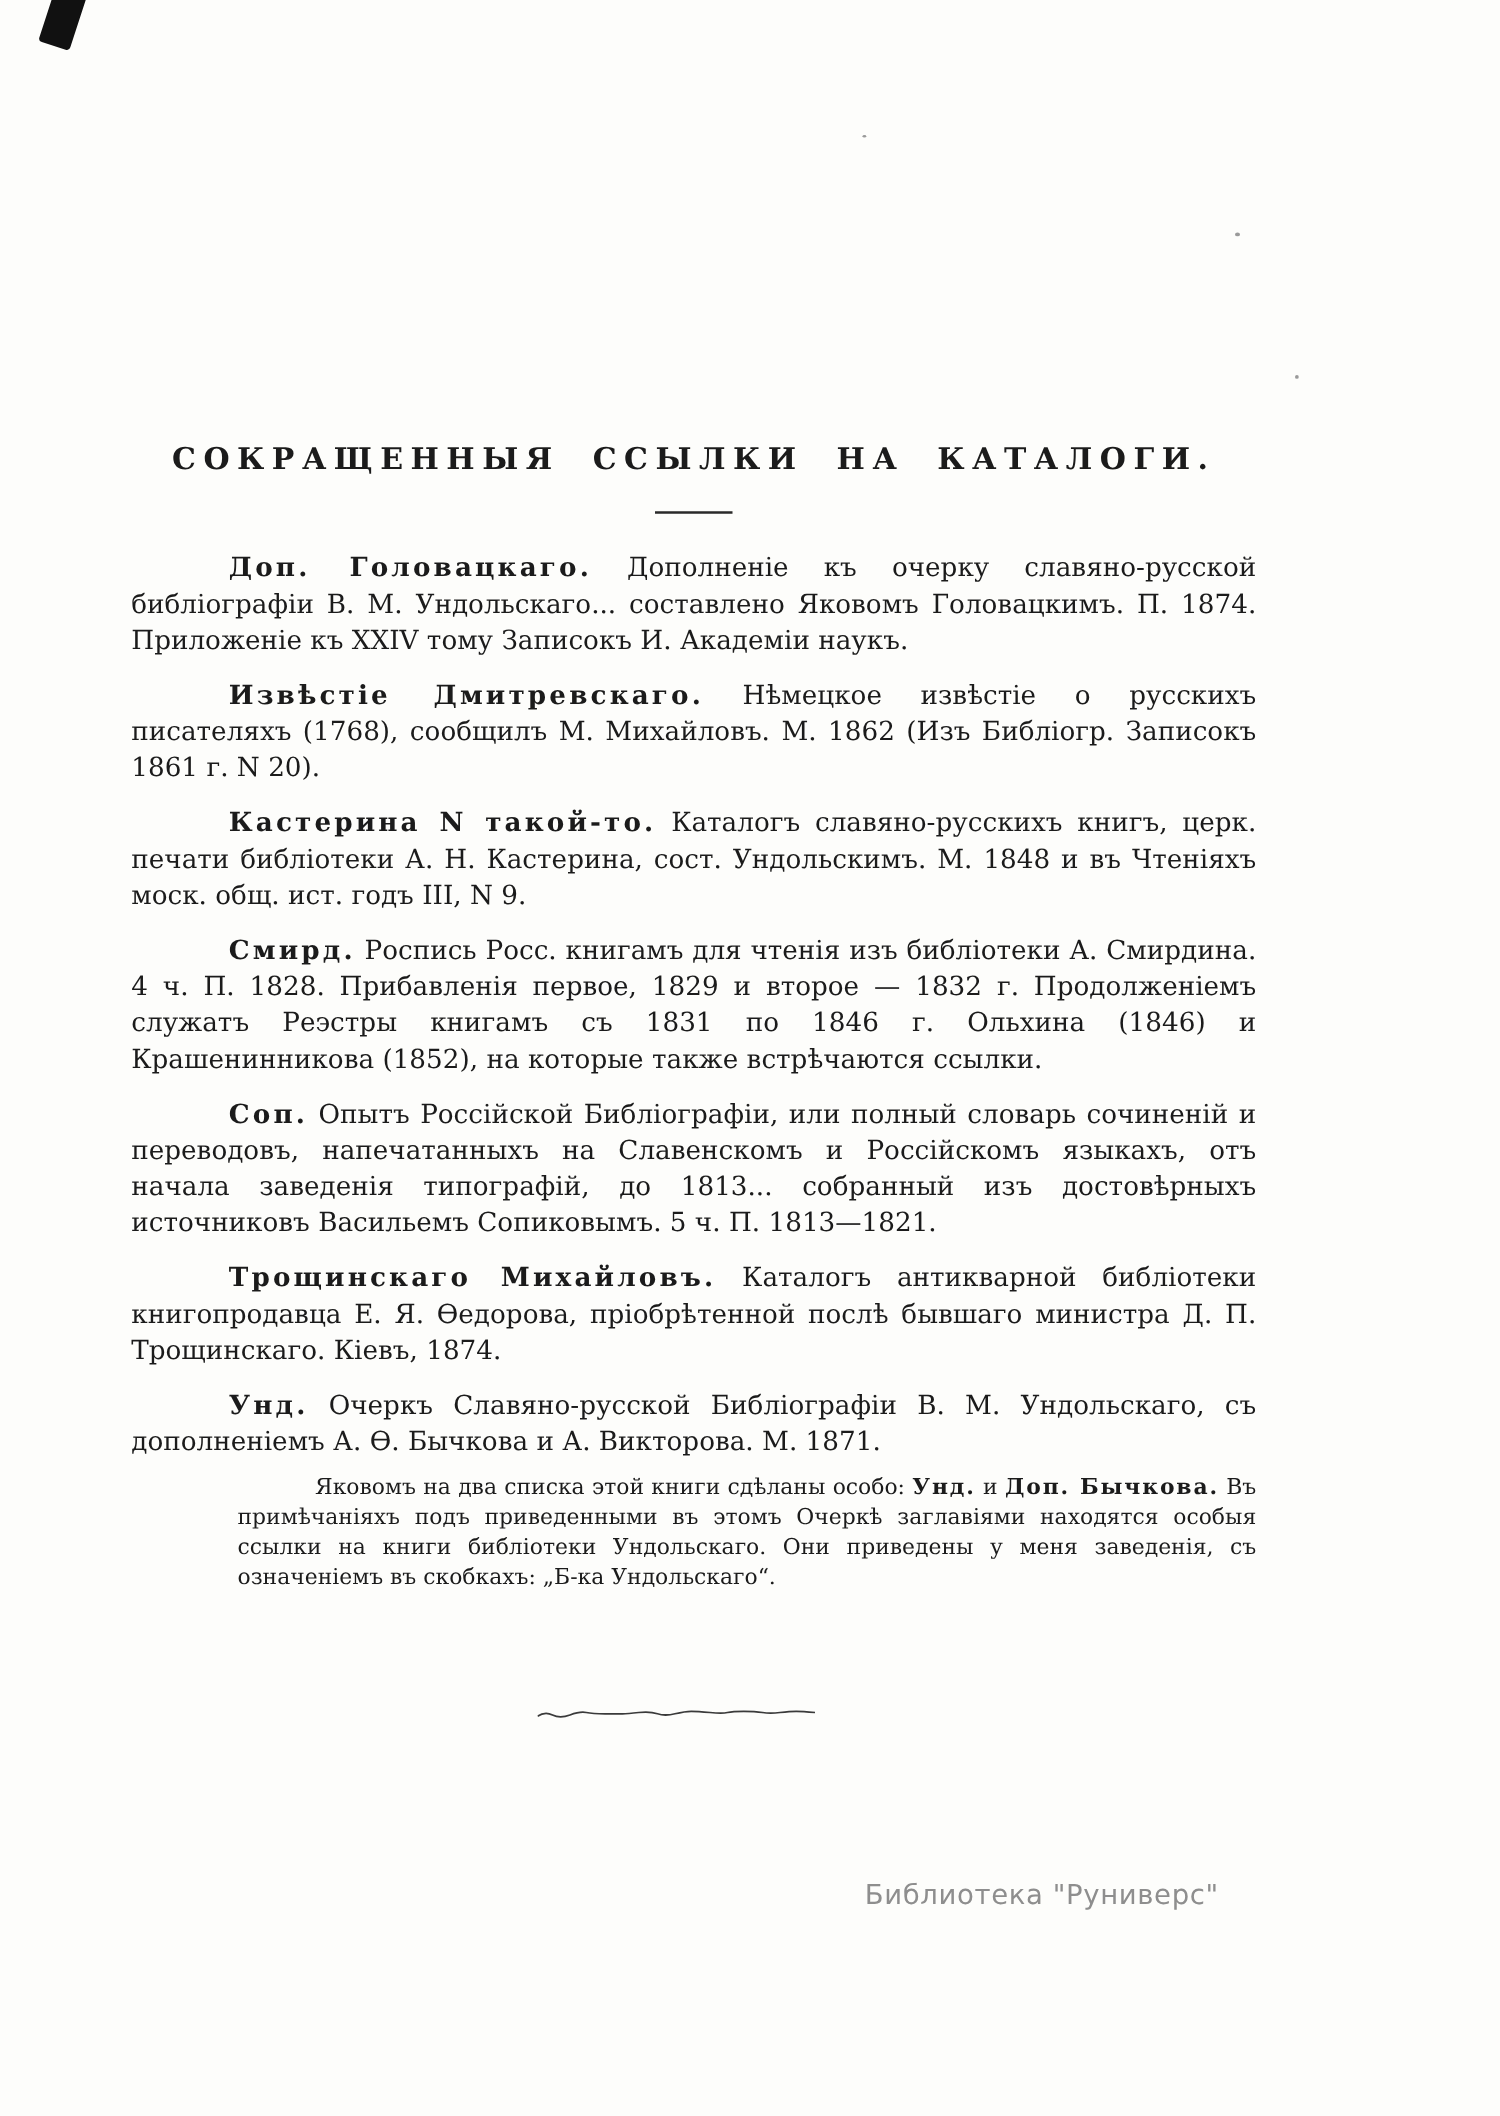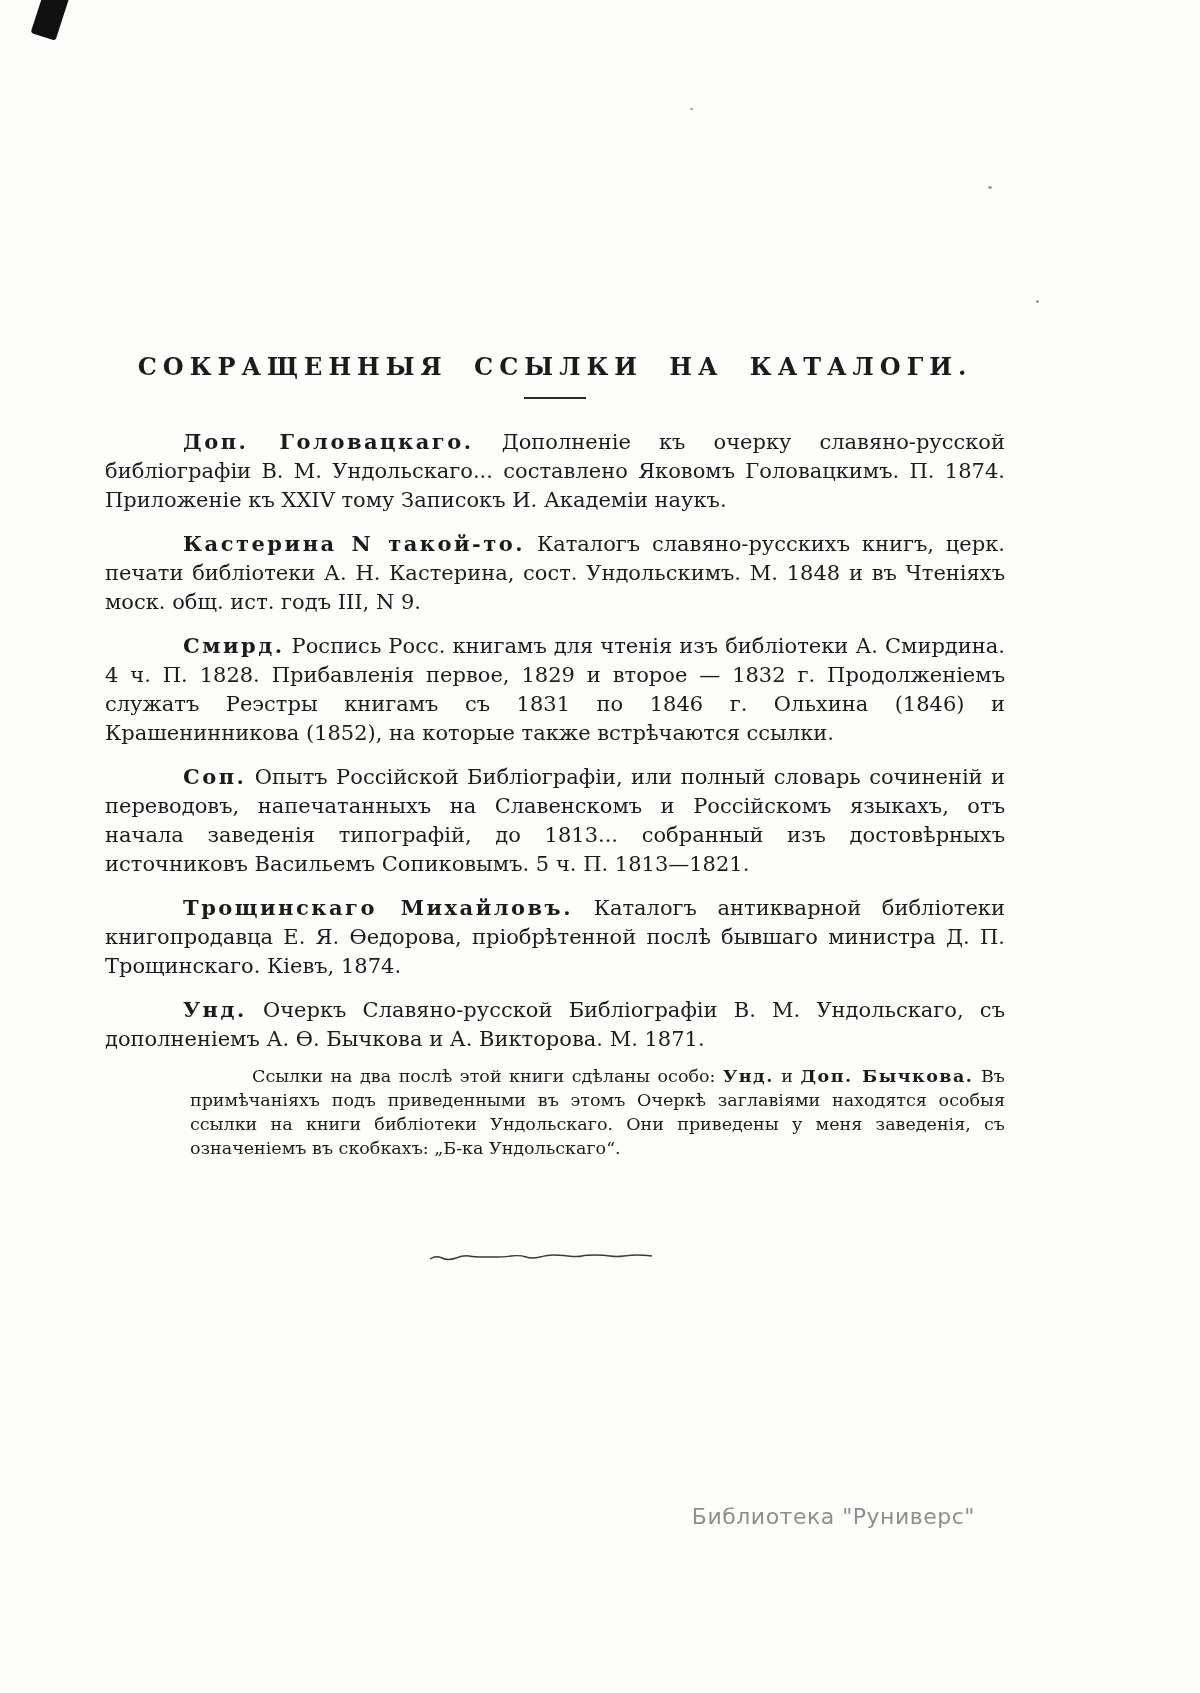--- a/index.html
+++ b/index.html
@@ -25,21 +25,21 @@
     left: 105px;
     top: 352px;
     width: 900px;
   }
   .page-title {
     font-size: 24px;
     font-weight: 700;
     letter-spacing: 6px;
     word-spacing: 12px;
     text-align: center;
-    margin: 0 0 16px 0;
+    margin: 0 0 28px 0;
   }
   .title-rule {
     width: 62px;
     border-top: 2px solid #2a2a2a;
     margin: 0 auto 28px auto;
   }
   p.entry {
     font-size: 21px;
     line-height: 29px;
     text-align: justify;
@@ -105,33 +105,34 @@
   <div class="speck s2"></div>
   <div class="speck s3"></div>
 
   <div class="text-block">
 
     <h1 class="page-title">СОКРАЩЕННЫЯ ССЫЛКИ НА КАТАЛОГИ.</h1>
     <div class="title-rule"></div>
 
     <p class="entry"><span class="term">Доп. Головацкаго.</span> <span class="body">Дополненіе къ очерку славяно-русской библіографіи В. М. Ундольскаго... составлено Яковомъ Головацкимъ. П. 1874. Приложеніе къ XXIV тому Записокъ И. Академіи наукъ.</span></p>
 
+    <p class="entry"><span class="term">Извѣстіе Дмитревскаго.</span> <span class="body">Нѣмецкое извѣстіе о русскихъ писателяхъ (1768), сообщилъ М. Михайловъ. М. 1862 (Изъ Библіогр. Записокъ 1861 г. N 20).</span></p>
 
     <p class="entry"><span class="term">Кастерина N такой-то.</span> <span class="body">Каталогъ славяно-русскихъ книгъ, церк. печати библіотеки А. Н. Кастерина, сост. Ундольскимъ. М. 1848 и въ Чтеніяхъ моск. общ. ист. годъ III, N 9.</span></p>
 
 
     <p class="entry"><span class="term">Смирд.</span> <span class="body">Роспись Росс. книгамъ для чтенія изъ библіотеки А. Смирдина. 4 ч. П. 1828. Прибавленія первое, 1829 и второе — 1832 г. Продолженіемъ служатъ Реэстры книгамъ съ 1831 по 1846 г. Ольхина (1846) и Крашенинникова (1852), на которые также встрѣчаются ссылки.</span></p>
 
     <p class="entry"><span class="term">Соп.</span> <span class="body">Опытъ Россійской Библіографіи, или полный словарь сочиненій и переводовъ, напечатанныхъ на Славенскомъ и Россійскомъ языкахъ, отъ начала заведенія типографій, до 1813... собранный изъ достовѣрныхъ источниковъ Васильемъ Сопиковымъ. 5 ч. П. 1813—1821.</span></p>
 
     <p class="entry"><span class="term">Трощинскаго Михайловъ.</span> <span class="body">Каталогъ антикварной библіотеки книгопродавца Е. Я. Ѳедорова, пріобрѣтенной послѣ бывшаго министра Д. П. Трощинскаго. Кіевъ, 1874.</span></p>
 
     <p class="entry"><span class="term">Унд.</span> <span class="body">Очеркъ Славяно-русской Библіографіи В. М. Ундольскаго, съ дополненіемъ А. Ѳ. Бычкова и А. Викторова. М. 1871.</span></p>
 
-    <p class="note"><span>Ссылки на два послѣ этой книги сдѣланы особо: </span><span class="note-bold">Унд.</span><span> и </span><span class="note-bold">Доп. Бычкова.</span><span> Въ примѣчаніяхъ подъ приведенными въ этомъ Очеркѣ заглавіями находятся особыя ссылки на книги библіотеки Ундольскаго. Они приведены у меня заведенія, съ означеніемъ въ скобкахъ: „Б-ка Ундольскаго“.</span></p>
+    <p class="note"><span>Яковомъ на два списка этой книги сдѣланы особо: </span><span class="note-bold">Унд.</span><span> и </span><span class="note-bold">Доп. Бычкова.</span><span> Въ примѣчаніяхъ подъ приведенными въ этомъ Очеркѣ заглавіями находятся особыя ссылки на книги библіотеки Ундольскаго. Они приведены у меня заведенія, съ означеніемъ въ скобкахъ: „Б-ка Ундольскаго“.</span></p>
 
 
     <div class="squiggle-wrap">
       <svg width="230" height="10" viewBox="0 0 230 10" xmlns="http://www.w3.org/2000/svg">
         <path d="M0 6 q6 -4 12 -1 t14 0 t13 -2 t15 1 t14 0 t13 -1 t15 1 t14 0 t13 -2 t15 1 t14 0 t13 -1 t15 1 t14 0 t13 -1 t15 1" fill="none" stroke="#3a3a3a" stroke-width="1.4"></path>
       </svg>
     </div>
 
   </div>
 

